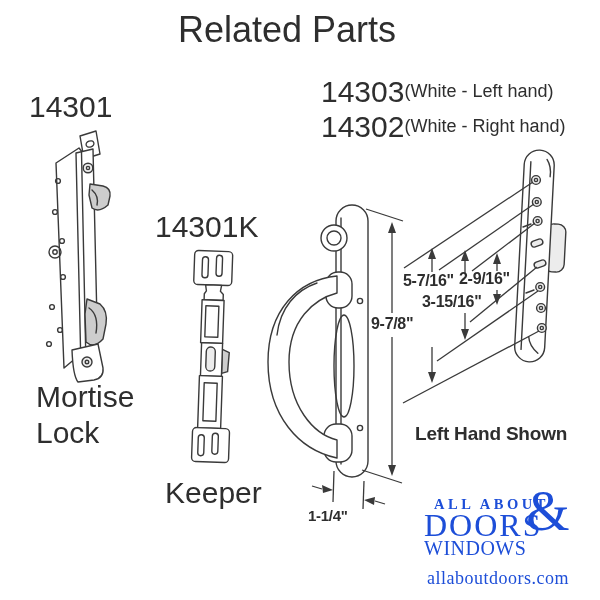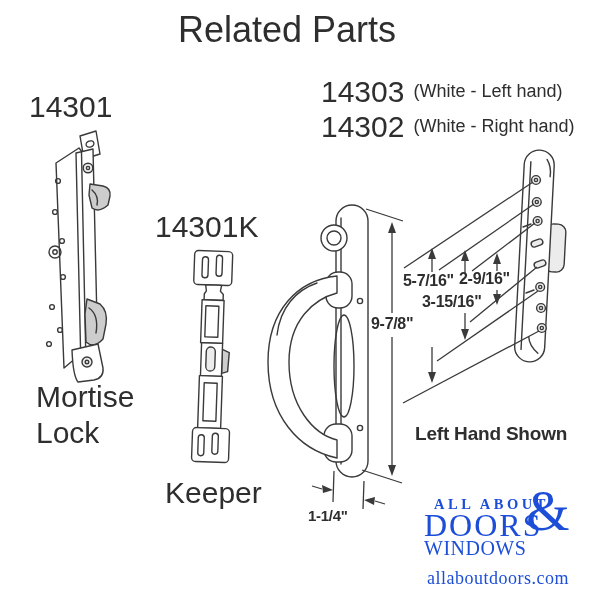--- a/index.html
+++ b/index.html
@@ -9,21 +9,21 @@
   .ln{stroke:#3a3a3a;stroke-width:1.4;fill:none;stroke-linejoin:round;stroke-linecap:round;}
   .f-w{fill:#ffffff;}
   .f-lt{fill:#ececec;}
   .f-sh{fill:#cdcdcd;}
   .dim line{stroke:#3a3a3a;stroke-width:1.3;}
   .dim polygon{fill:#3a3a3a;stroke:none;}
   .txt{position:absolute;white-space:nowrap;}
   .title{font-size:36px;transform:translateX(-50%);}
   .pnum{font-size:30px;}
   .caption{font-size:30px;line-height:36px;}
-  .part-row{position:absolute;display:flex;align-items:center;gap:9px;}
+  .part-row{position:absolute;display:flex;align-items:center;}
   .part-row .pn{font-size:30px;}
   .part-row .pn-note{font-size:18px;padding-bottom:2px;}
   .dimlbl{font-size:16px;font-weight:bold;letter-spacing:-0.3px;}
   .dimlbl-sm{font-size:15px;font-weight:bold;letter-spacing:-0.3px;}
   .lhs{font-size:19px;font-weight:bold;letter-spacing:-0.2px;}
   .wm{position:absolute;left:424px;top:491px;width:172px;height:104px;
       font-family:"Liberation Serif",serif;}
   .wm>span{position:absolute;white-space:nowrap;}
   .wm-top{left:10px;top:5px;font-size:14.5px;font-weight:bold;letter-spacing:3.5px;}
   .wm-amp{left:102px;top:-12px;font-size:56px;}

